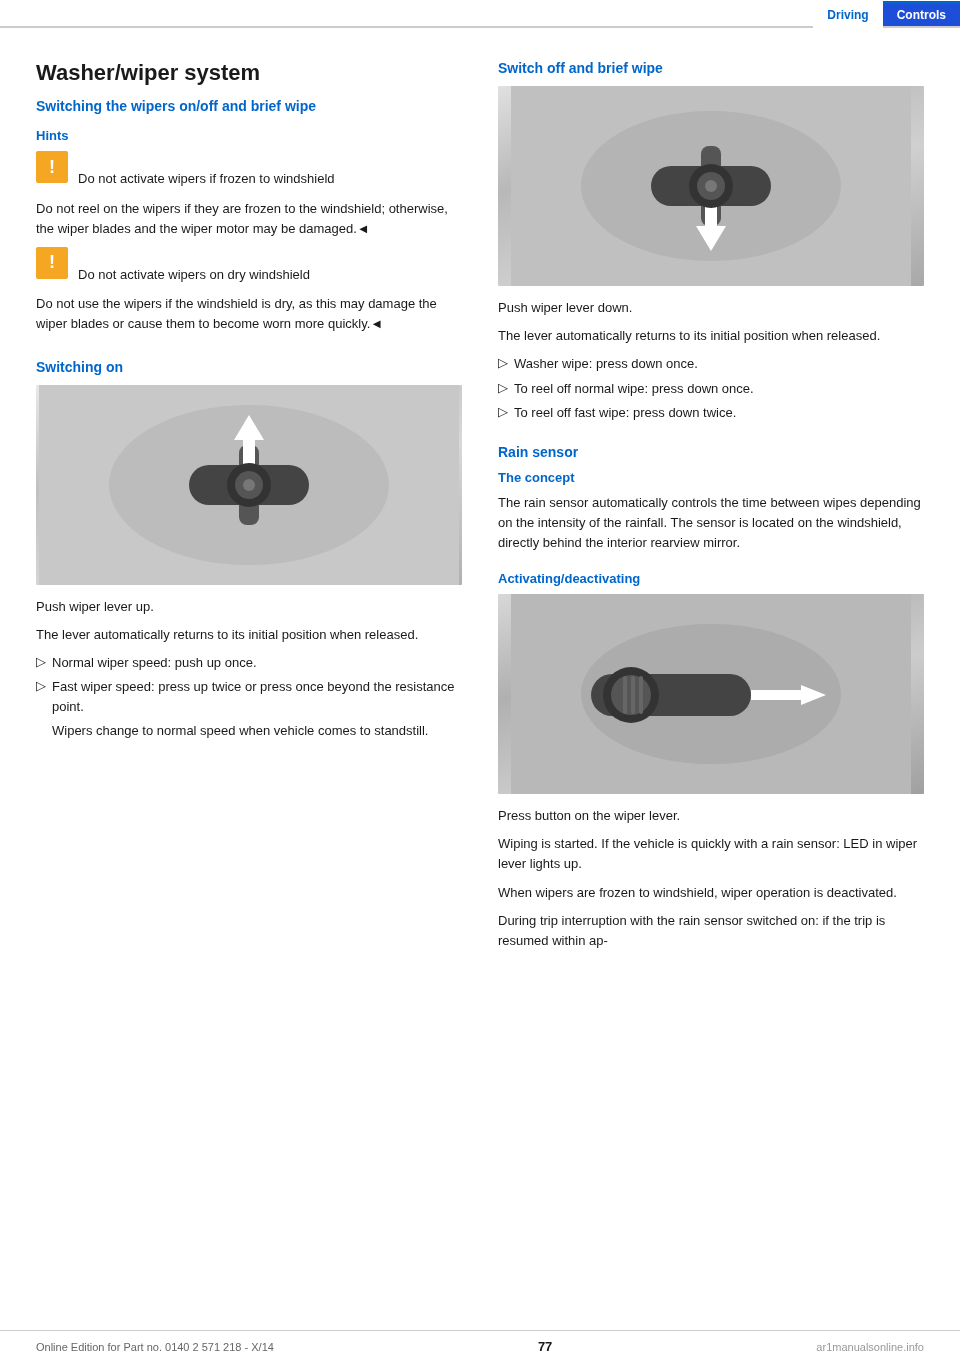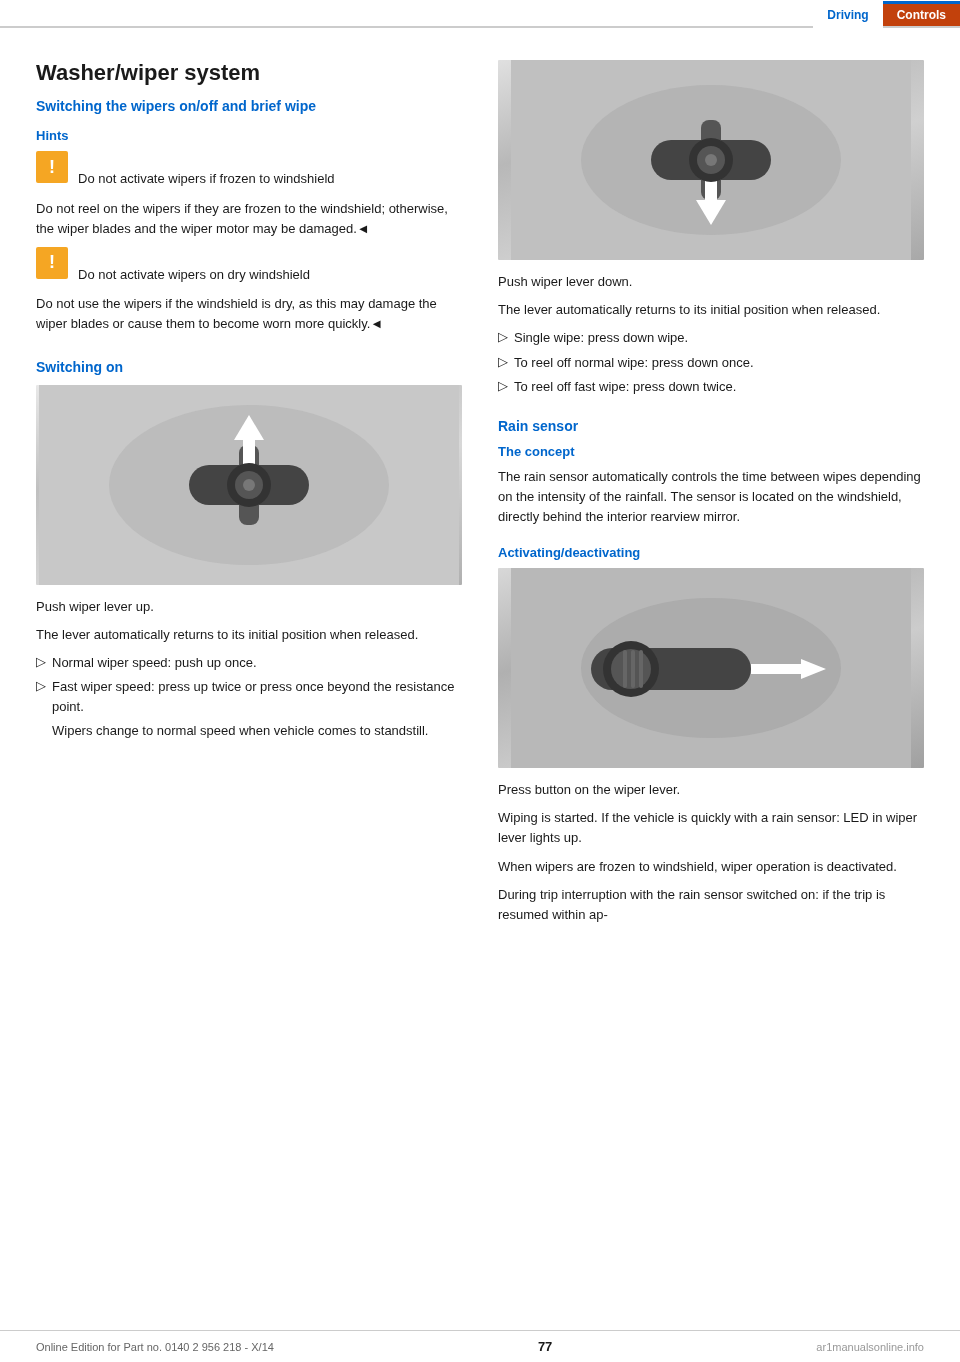--- a/index.html
+++ b/index.html
@@ -24,21 +24,21 @@
     }
     .header-driving {
       background: #fff;
       color: #0066cc;
       padding: 20px 14px;
       font-size: 12px;
       font-weight: bold;
       border-top: 3px solid #0066cc;
     }
     .header-controls {
-      background: #c2410c;
+      background: #1d4ed8;
       color: #fff;
       padding: 4px 14px;
       font-size: 12px;
       font-weight: bold;
       border-top: 3px solid #0066cc;
     }
 
     
     .content {
       display: flex;
@@ -269,20 +269,21 @@
     <div class="bullet-item">
       <span class="bullet-arrow">▷</span>
       <span class="bullet-text">Fast wiper speed: press up twice or press once beyond the resistance point.</span>
     </div>
     <p class="sub-bullet body-text">Wipers change to normal speed when vehicle comes to standstill.</p>
 
   </div>
 
   <div class="right-col">
 
+    <h2 class="section-title">Switch off and brief wipe</h2>
 
     <div class="img-placeholder wiper-img-right">
       <svg viewBox="0 0 400 200" xmlns="http://www.w3.org/2000/svg">
         <rect width="400" height="200" fill="#c0c0c0"></rect>
         <ellipse cx="200" cy="100" rx="130" ry="75" fill="#a8a8a8" opacity="0.5"></ellipse>
 
         <rect x="140" y="80" width="120" height="40" rx="20" fill="#444"></rect>
         <rect x="190" y="60" width="20" height="80" rx="8" fill="#555"></rect>
 
         <rect x="194" y="110" width="12" height="30" fill="white"></rect>
@@ -292,21 +293,21 @@
         <circle cx="200" cy="100" r="14" fill="#555"></circle>
         <circle cx="200" cy="100" r="6" fill="#777"></circle>
       </svg>
     </div>
 
     <p class="body-text">Push wiper lever down.</p>
     <p class="body-text">The lever automatically returns to its initial position when released.</p>
 
     <div class="bullet-item">
       <span class="bullet-arrow">▷</span>
-      <span class="bullet-text">Single wipe: press down wipe.</span>
+      <span class="bullet-text">Washer wipe: press down once.</span>
     </div>
     <div class="bullet-item">
       <span class="bullet-arrow">▷</span>
       <span class="bullet-text">To reel off normal wipe: press down once.</span>
     </div>
     <div class="bullet-item">
       <span class="bullet-arrow">▷</span>
       <span class="bullet-text">To reel off fast wipe: press down twice.</span>
     </div>
 
@@ -343,16 +344,16 @@
 
     <p class="body-text">Press button on the wiper lever.</p>
     <p class="body-text">Wiping is started. If the vehicle is quickly with a rain sensor: LED in wiper lever lights up.</p>
     <p class="body-text">When wipers are frozen to windshield, wiper operation is deactivated.</p>
     <p class="body-text">During trip interruption with the rain sensor switched on: if the trip is resumed within ap-</p>
 
   </div>
 </div>
 
 <div class="footer">
-  <span class="footer-text">Online Edition for Part no. 0140 2 956 218 - X/14</span>
+  <span class="footer-text">Online Edition for Part no. 0140 2 571 218 - X/14</span>
   <span class="footer-page">77</span>
   <span class="footer-logo">ar1manualsonline.info</span>
 </div>
 
 </body></html>

